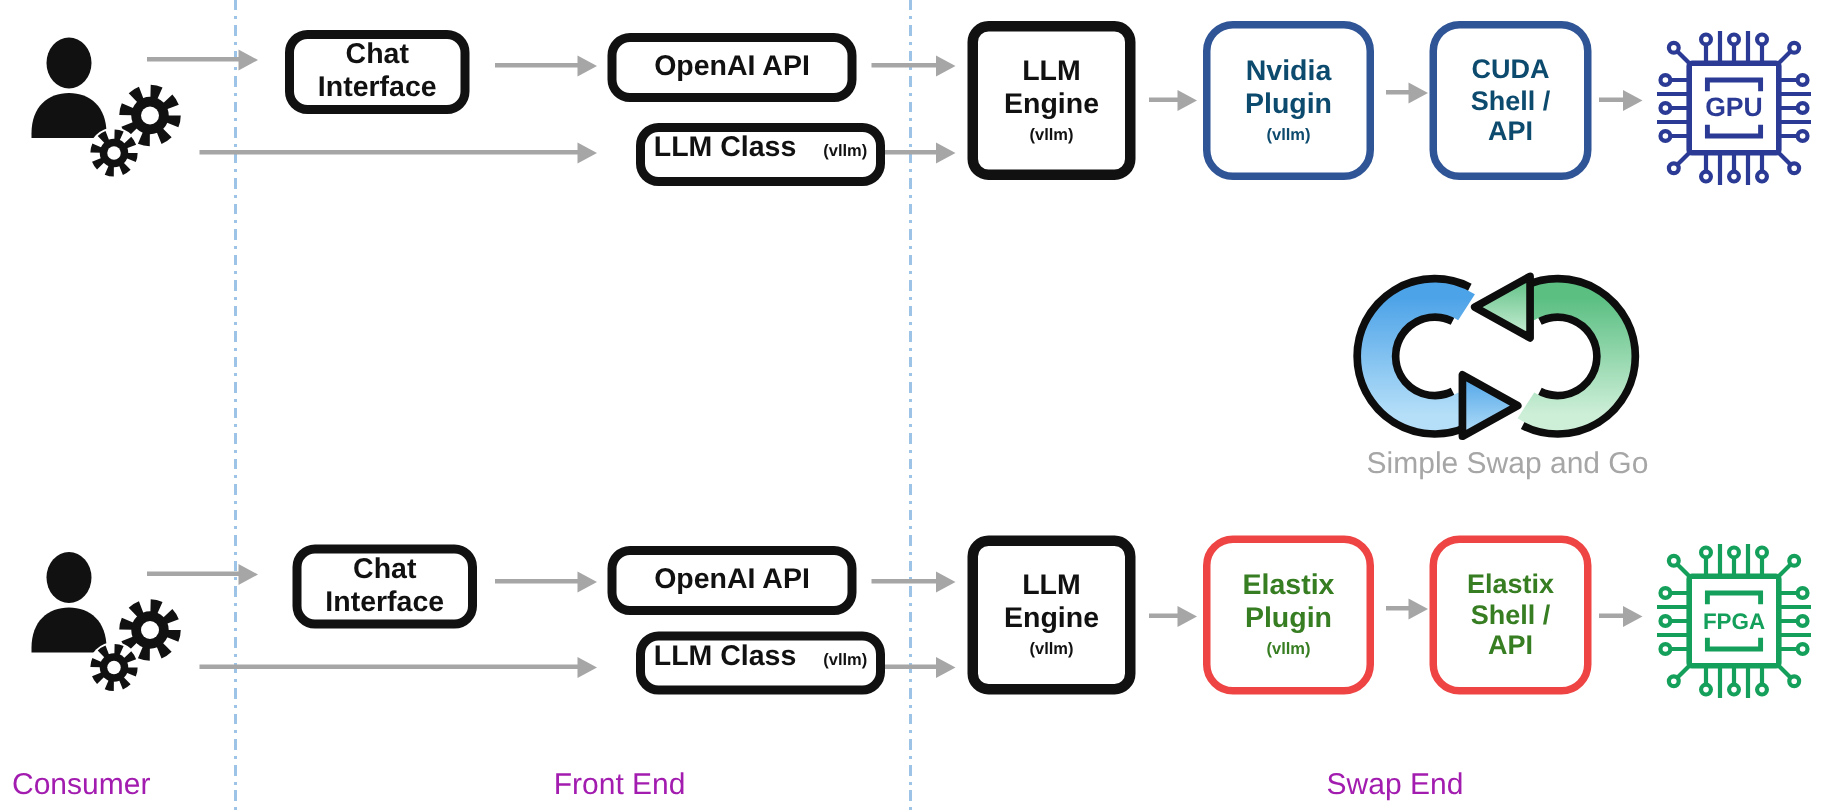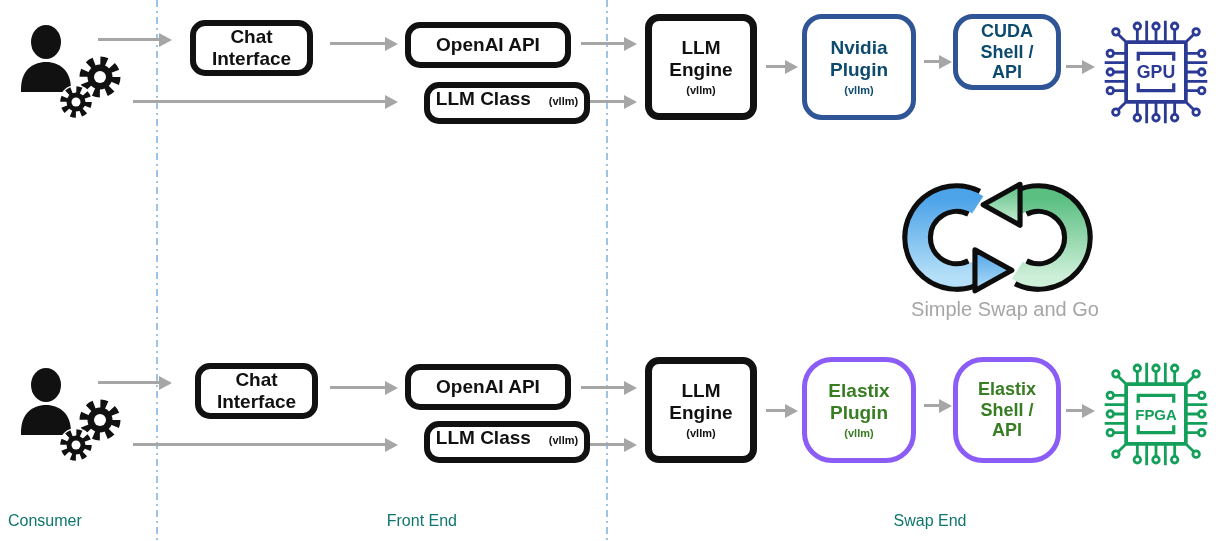--- a/index.html
+++ b/index.html
@@ -12,31 +12,31 @@
     background:repeating-linear-gradient(to bottom,#9dc3e6 0 7px,transparent 7px 11px,#9dc3e6 11px 13px,transparent 13px 17px);
   }
   .node{
     position:absolute;box-sizing:border-box;background:#fff;
     display:flex;flex-direction:column;align-items:center;justify-content:center;
     text-align:center;font-weight:bold;font-size:19px;line-height:1.15;
   }
   .node.black{border:6px solid #111;border-radius:15px;color:#111;}
   .node.sq{border-width:7px;border-radius:14px;align-items:center;}
   .node.blue{border:5px solid #2f5597;border-radius:20px;color:#0c4a6e;}
-  .node.green{border:5px solid #8b5cf6;border-radius:30px;color:#377d22;}
+  .node.green{border:5px solid #ef4444;border-radius:20px;color:#377d22;}
   .multi{white-space:pre-line;}
   .node .sub{font-size:11px;margin-top:3px;font-weight:bold;}
   .node.row{flex-direction:row;align-items:baseline;gap:18px;margin-left:19px;}
   .node.row .sub{margin-top:0;font-size:11px;}
   .arrow{position:absolute;height:3px;background:#a6a6a6;}
   .arrow::after{
     content:"";position:absolute;right:-12px;top:50%;transform:translateY(-50%);
     border-left:13px solid #a6a6a6;border-top:7px solid transparent;border-bottom:7px solid transparent;
   }
-  .lane-label{position:absolute;color:#0f766e;font-size:16px;}
+  .lane-label{position:absolute;color:#a21caf;font-size:20px;}
   .lane-label.center{text-align:center;}
   .caption{position:absolute;color:#a6a6a6;font-size:20px;text-align:center;}
   svg{position:absolute;overflow:visible;}
   .chip-text-blue{font:bold 19px "Liberation Sans",sans-serif;fill:#2b3a94;}
   .chip-text-green{font:bold 16px "Liberation Sans",sans-serif;fill:#14a05a;}
 </style>
 </head>
 <body>
 
 <div id="stage">
@@ -84,21 +84,21 @@
   <div class="node black sq" style="left:645px;top:14px;width:112px;height:106px;">
     <span class="multi">LLM
 Engine</span>
     <span class="sub">(vllm)</span>
   </div>
   <div class="node blue" style="left:802px;top:14px;width:114px;height:106px;">
     <span class="multi">Nvidia
 Plugin</span>
     <span class="sub">(vllm)</span>
   </div>
-  <div class="node blue" style="left:953px;top:14px;width:108px;height:76px;font-size:18px;">
+  <div class="node blue" style="left:953px;top:14px;width:108px;height:106px;font-size:18px;">
     <span class="multi">CUDA
 Shell /
 API</span>
   </div>
 
   <svg style="left:1100px;top:16px;" width="112" height="112" viewBox="0 0 120 120" stroke="#2b3a94" stroke-width="3" fill="none">
     <g>
       <path d="M40,28V15 M60,28V15 M80,28V15 M50,28V5 M70,28V5"></path>
       <circle cx="40" cy="11" r="3.5" fill="#fff"></circle>
         <circle cx="60" cy="11" r="3.5" fill="#fff"></circle>

